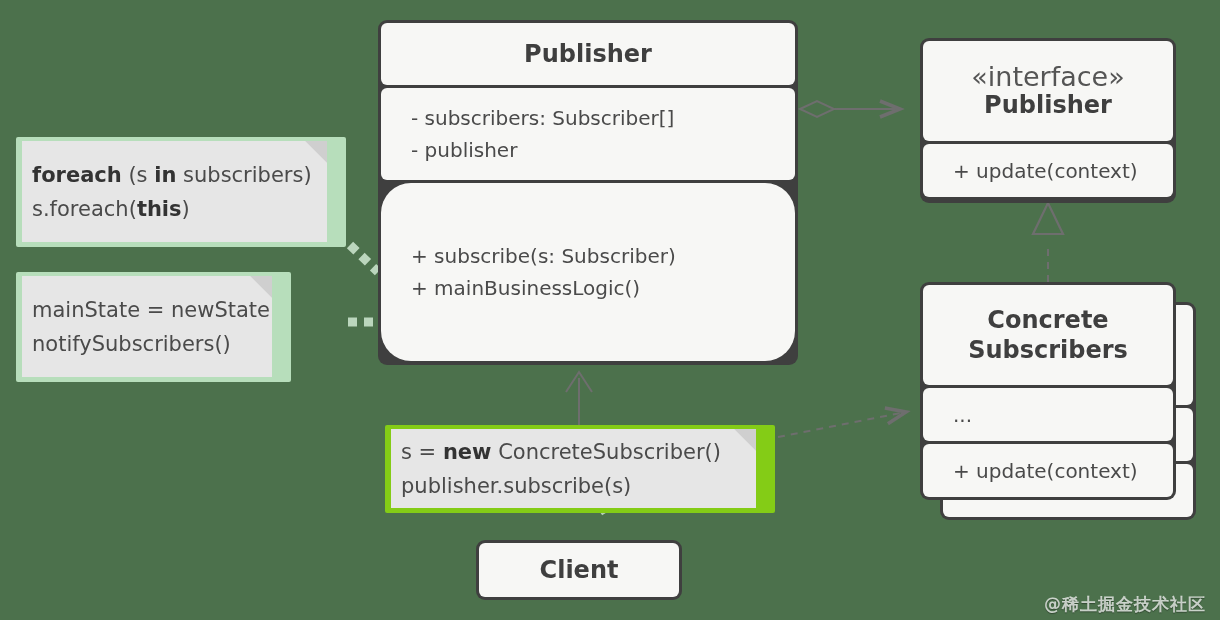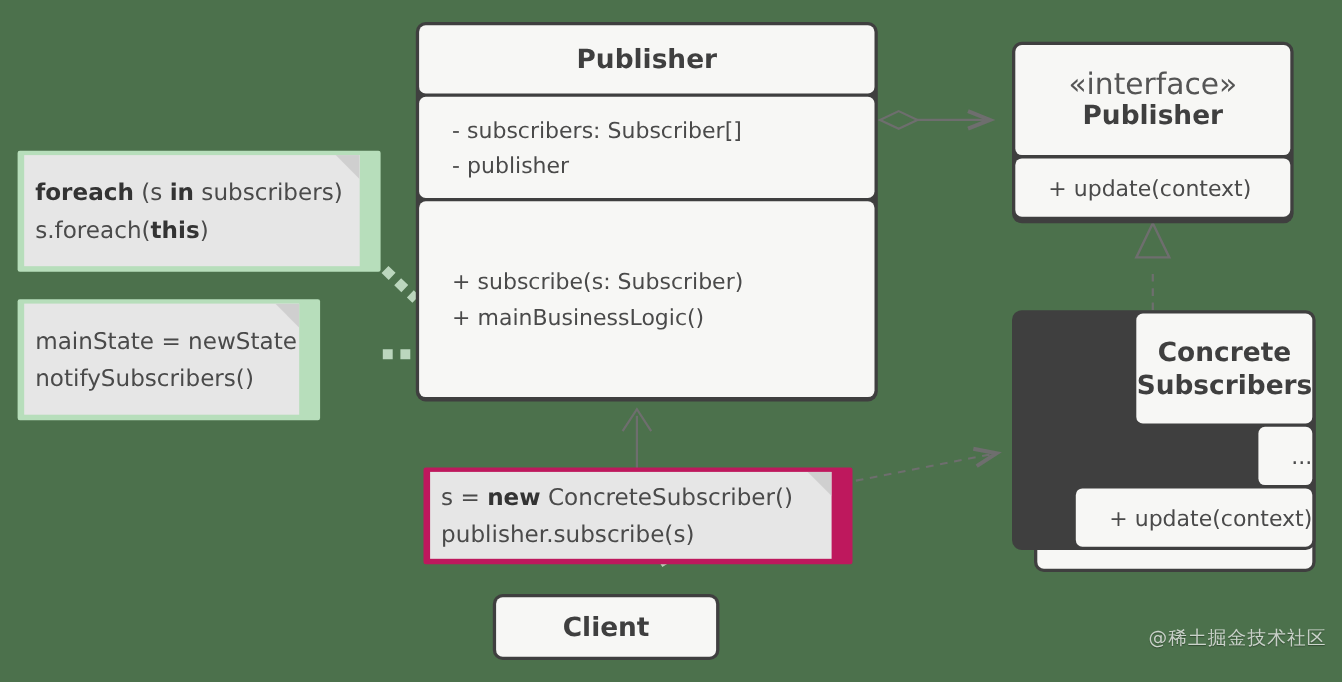--- a/index.html
+++ b/index.html
@@ -108,39 +108,40 @@
   .note-fold::after {
     content: "";
     position: absolute;
     top: 0; right: 0;
     width: 22px; height: 22px;
     background: #e6e6e6;
     clip-path: polygon(0 0, 100% 100%, 0 100%);
   }
 
   
-  .note.client-note { background: #be185d; }
+  .note.client-note { background: #84cc16; }
 
   svg.overlay {
     position: absolute;
     left: 0; top: 0;
     width: 1220px;
     height: 620px;
     pointer-events: none;
   }
 
   .watermark {
     position: absolute;
     right: 14px;
-    bottom: 29px;
+    bottom: 4px;
     color: rgba(255,255,255,0.72);
     font-size: 17px;
     letter-spacing: 1px;
     text-shadow: 0 1px 1px rgba(0,0,0,0.35);
     font-family: "DejaVu Sans", "Liberation Sans", sans-serif;
+    font-weight: bold;
   }
 </style>
 </head>
 <body>
 
 <div id="canvas">
 
   <svg class="overlay" viewBox="0 0 1220 620">
     <defs>
       <marker id="openArrow" markerWidth="14" markerHeight="14" refX="11" refY="5" orient="auto">
@@ -187,21 +188,21 @@
   </svg>
 
   <div class="uml-box" style="left:378px; top:20px; width:420px; height:345px;">
     <div class="uml-compartment" style="height:62px;">
       <div class="uml-title">Publisher</div>
     </div>
     <div class="uml-compartment" style="height:92px;">
       <div class="uml-member">- subscribers: Subscriber[]</div>
       <div class="uml-member">- publisher</div>
     </div>
-    <div class="uml-compartment" style="height:178px;">
+    <div class="uml-compartment" style="height:178px;border-radius:30px;">
       <div class="uml-member">+ subscribe(s: Subscriber)</div>
       <div class="uml-member">+ mainBusinessLogic()</div>
     </div>
   </div>
 
   <div class="uml-box" style="left:920px; top:38px; width:256px; height:165px;">
     <div class="uml-compartment" style="height:100px;">
       <div class="uml-stereotype">«interface»</div>
       <div class="uml-title">Publisher</div>
     </div>
@@ -209,34 +210,34 @@
       <div class="uml-member">+ update(context)</div>
     </div>
   </div>
 
   <div class="stack-back" style="left:940px; top:302px; width:256px; height:218px;">
     <div class="uml-compartment" style="height:100px;"></div>
     <div class="uml-compartment" style="height:53px;"></div>
     <div class="uml-compartment" style="height:53px;"></div>
   </div>
 
-  <div class="uml-box" style="left:920px; top:282px; width:276px; height:218px;align-items:flex-end;">
+  <div class="uml-box" style="left:920px; top:282px; width:256px; height:218px;">
     <div class="uml-compartment" style="height:100px;">
       <div class="uml-title">Concrete</div>
       <div class="uml-title">Subscribers</div>
     </div>
     <div class="uml-compartment" style="height:53px;">
       <div class="uml-member">...</div>
     </div>
     <div class="uml-compartment" style="height:53px;">
       <div class="uml-member">+ update(context)</div>
     </div>
   </div>
 
-  <div class="uml-box" style="left:448px; top:540px; width:206px; height:60px;justify-content:flex-end;">
+  <div class="uml-box" style="left:476px; top:540px; width:206px; height:60px;justify-content:flex-end;">
     <div class="uml-compartment" style="height:54px;">
       <div class="uml-title">Client</div>
     </div>
   </div>
 
   <div class="note" style="left:16px; top:137px; width:330px; height:110px;">
     <div class="note-inner">
       <div class="note-fold"></div>
       <div class="note-line"><b>foreach</b><span> (s </span><b>in</b><span> subscribers)</span></div>
       <div class="note-line"><span> s.foreach(</span><b>this</b><span>)</span></div>

